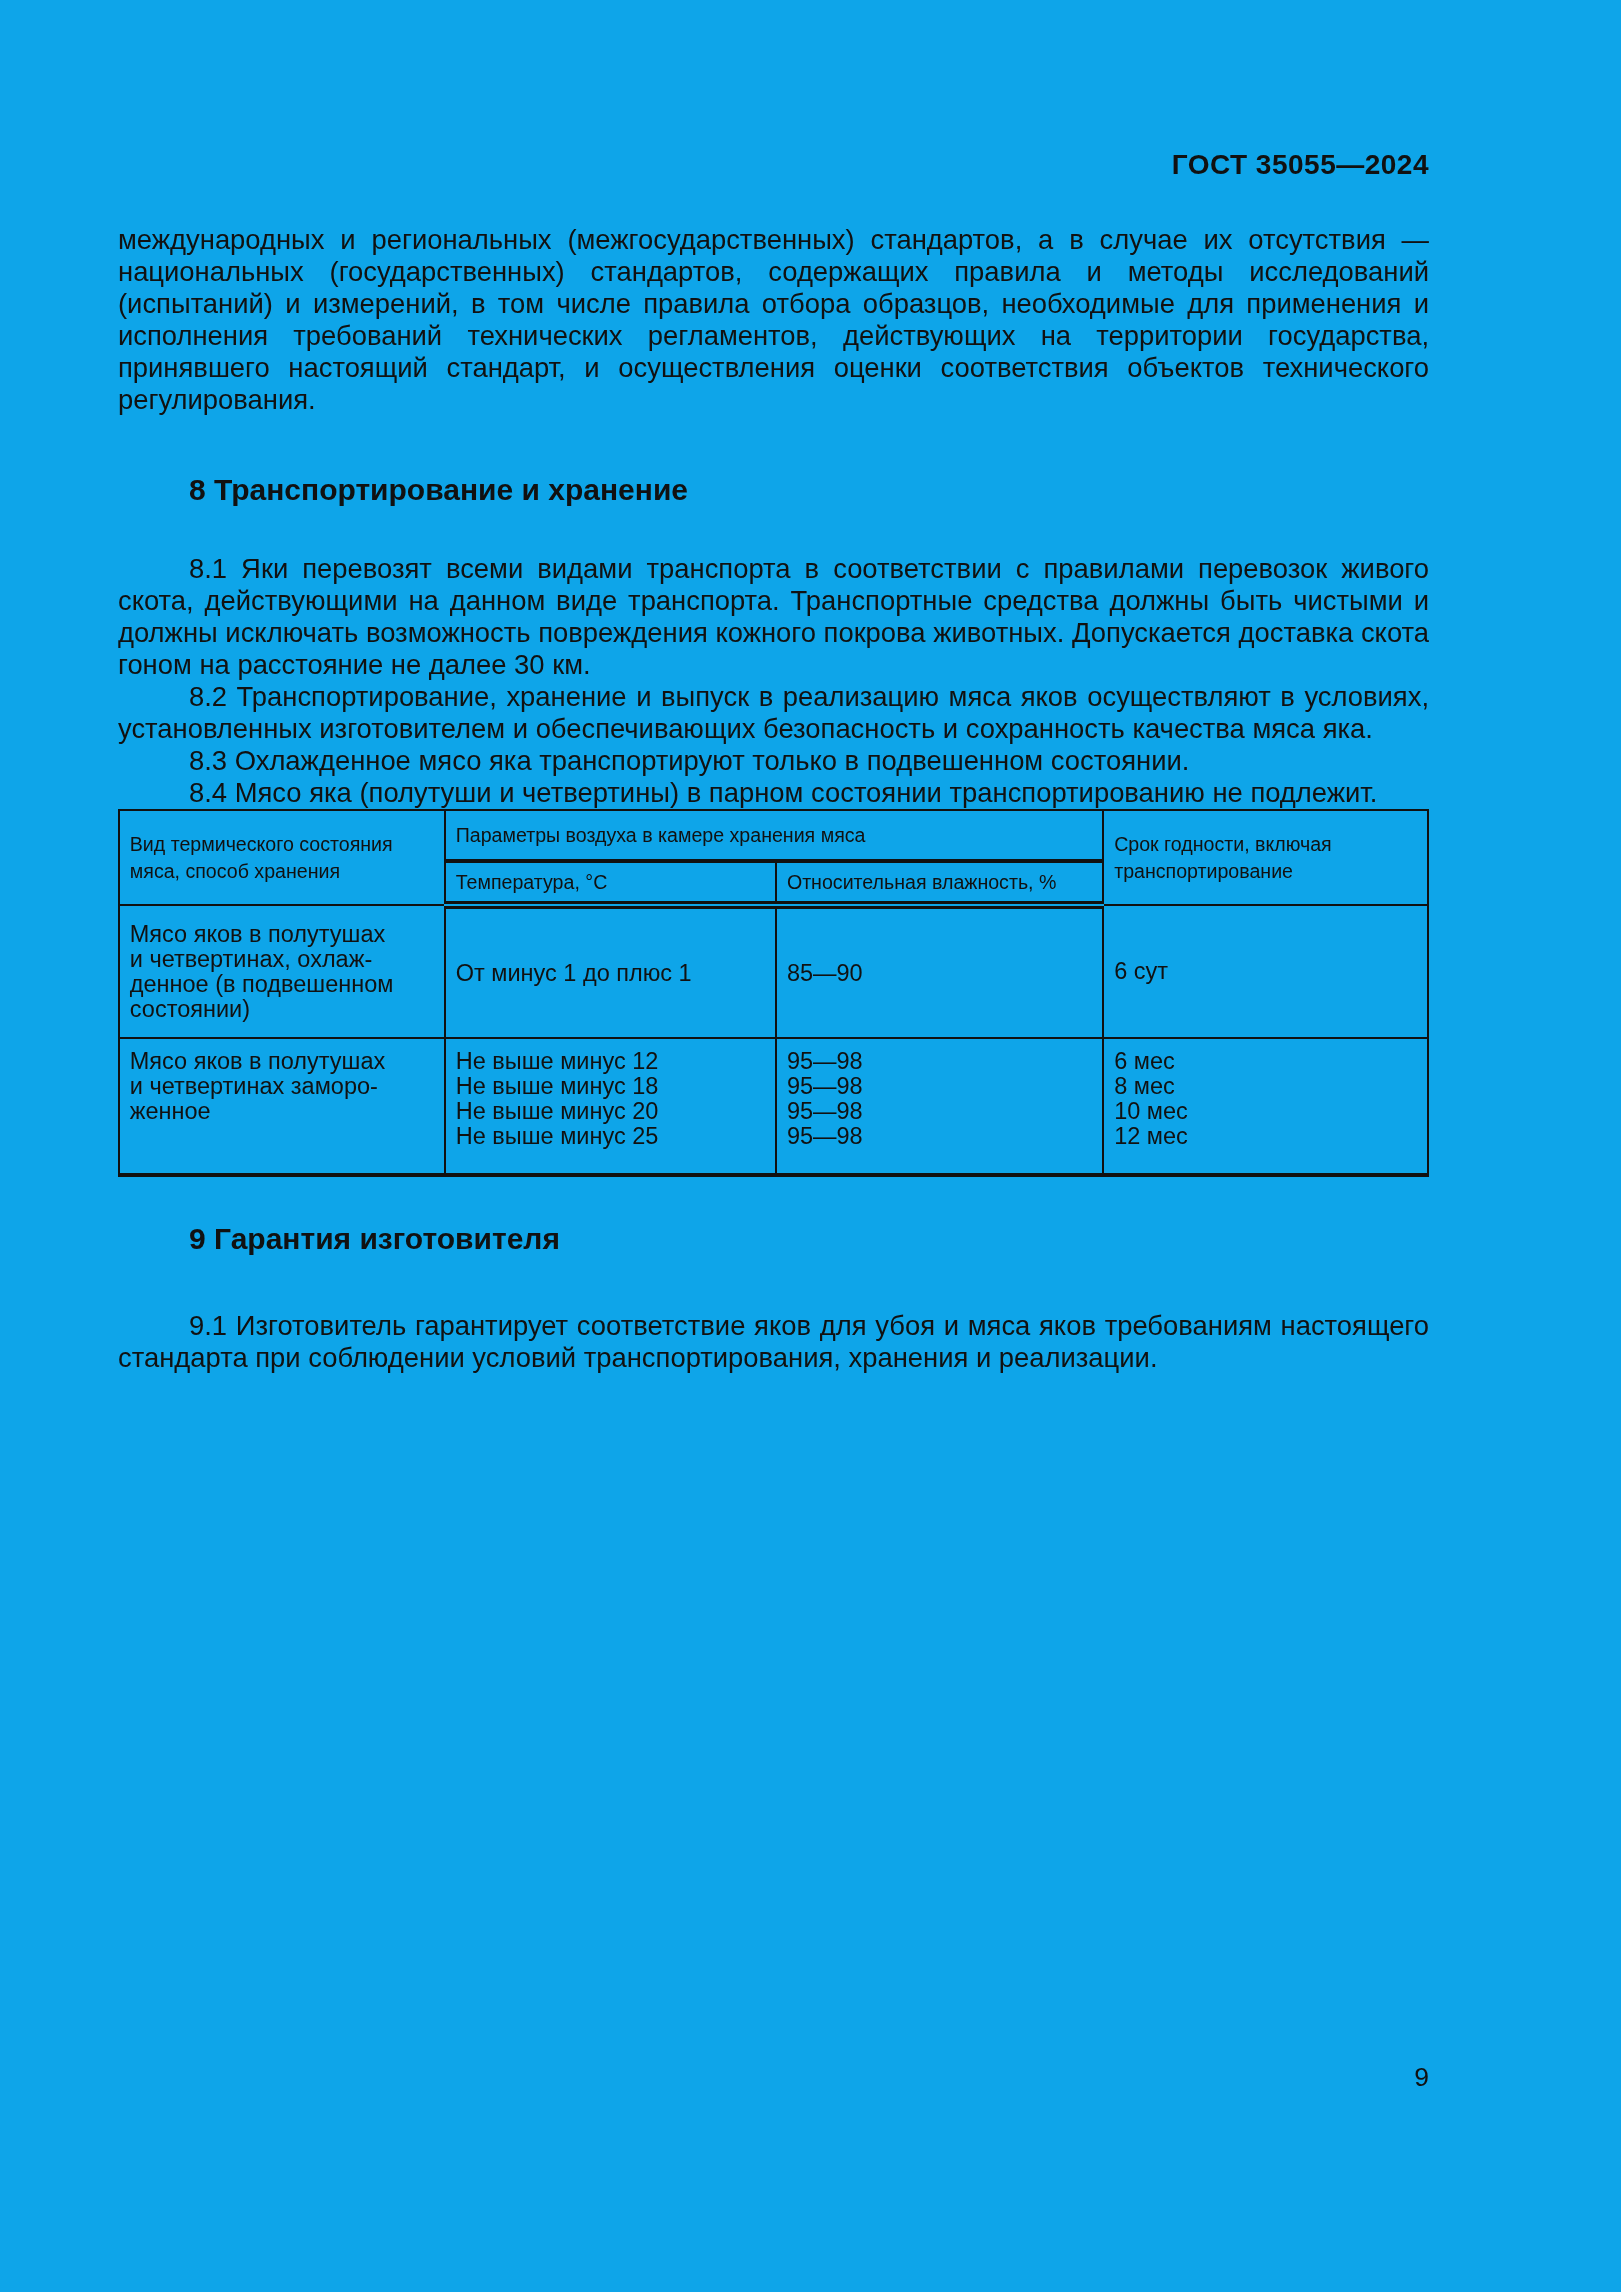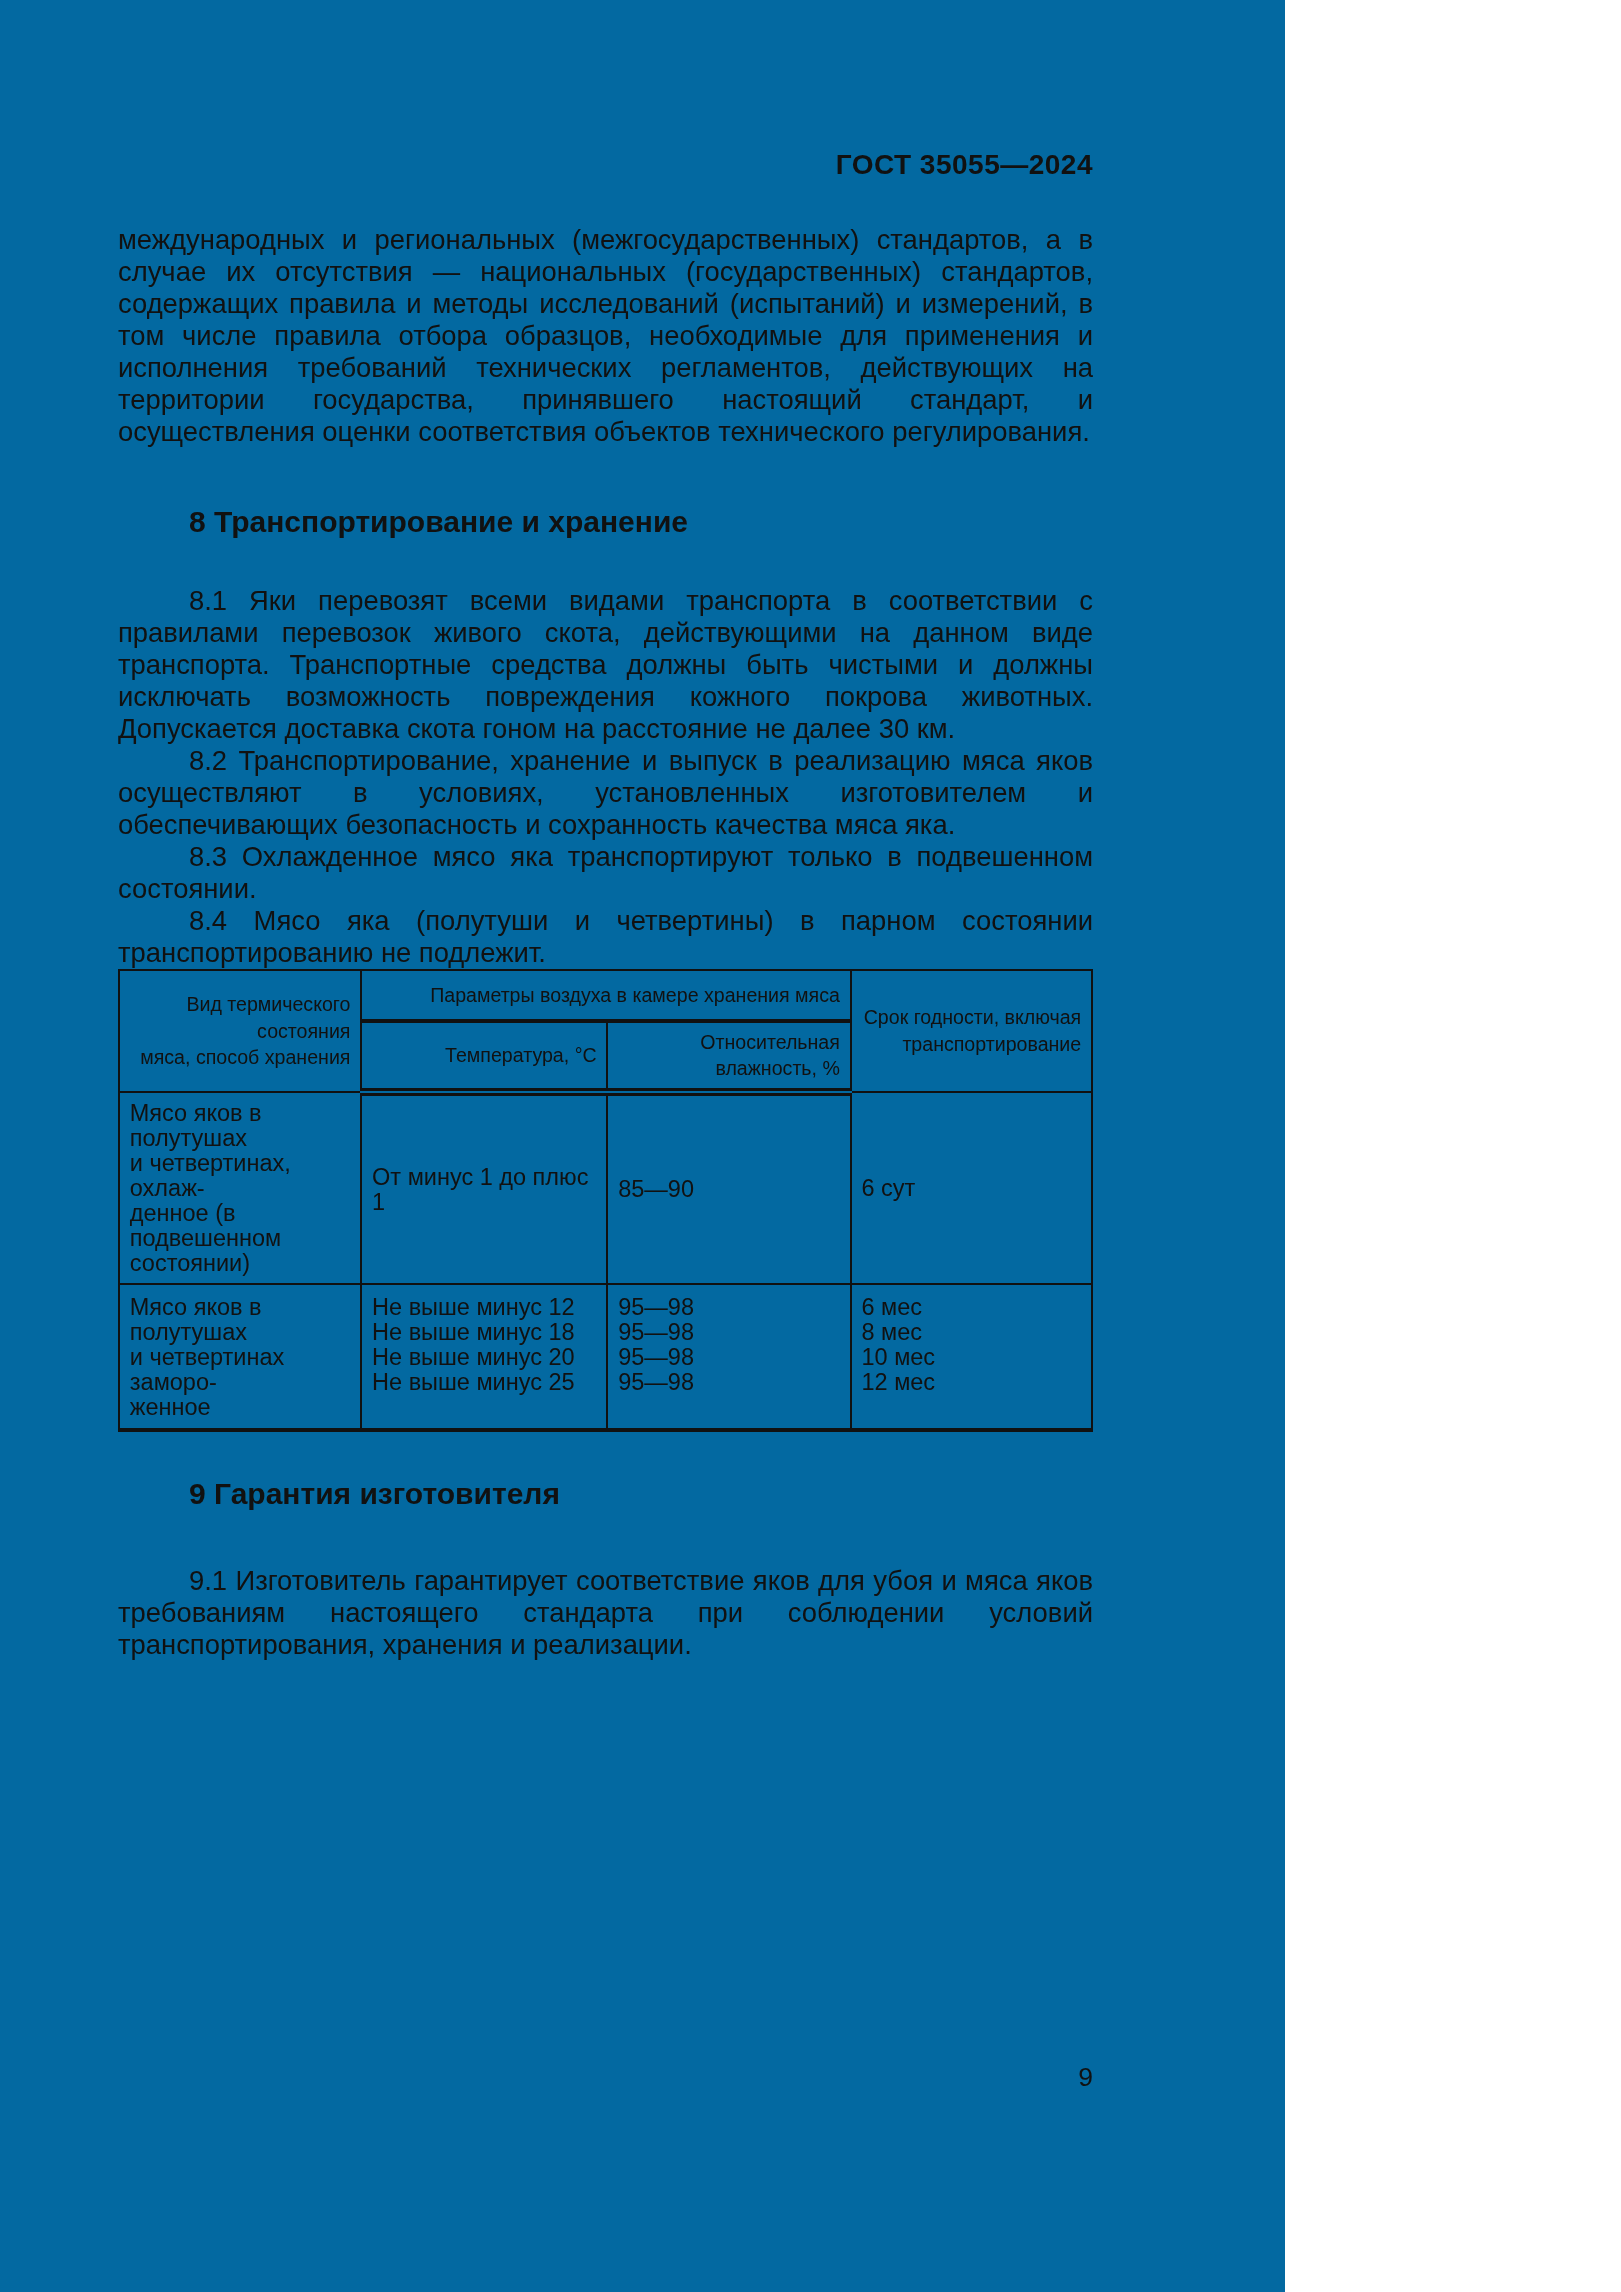--- a/index.html
+++ b/index.html
@@ -2,23 +2,23 @@
 <html lang="ru"><head>
 <meta charset="utf-8">
 <style>
   html, body {
     margin: 0;
     padding: 0;
     background: #ffffff;
   }
   .page {
     position: relative;
-    width: 1285px;
+    width: 1621px;
     height: 2293px;
-    background: #0369a1;
+    background: #0ea5e9;
     color: #111111;
     font-family: "Liberation Sans", sans-serif;
     box-sizing: border-box;
     padding: 149px 192px 0 118px;
     overflow: hidden;
   }
   .doc-header {
     text-align: right;
     font-size: 28px;
     font-weight: bold;
@@ -66,21 +66,21 @@
   table.gost-table th,
   table.gost-table td {
     border: 2.9px solid #111;
     white-space: pre-line;
     box-sizing: border-box;
   }
   table.gost-table th {
     font-size: 19.6px;
     font-weight: normal;
     line-height: 26.5px;
-    text-align: right;
+    text-align: left;
     vertical-align: middle;
     padding: 5.9px 9.8px;
   }
   th.span-header {
     border-bottom: 4.9px solid #111 !important;
     height: 51px;
   }
   tr.header-bottom th {
     border-bottom: 8.8px double #111;
   }

